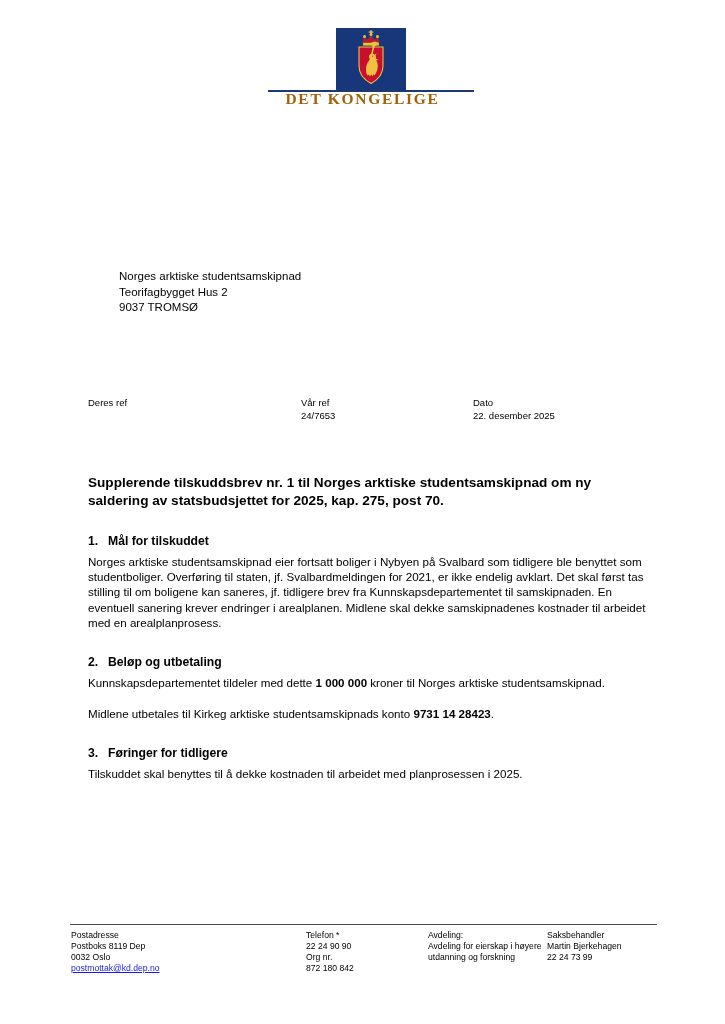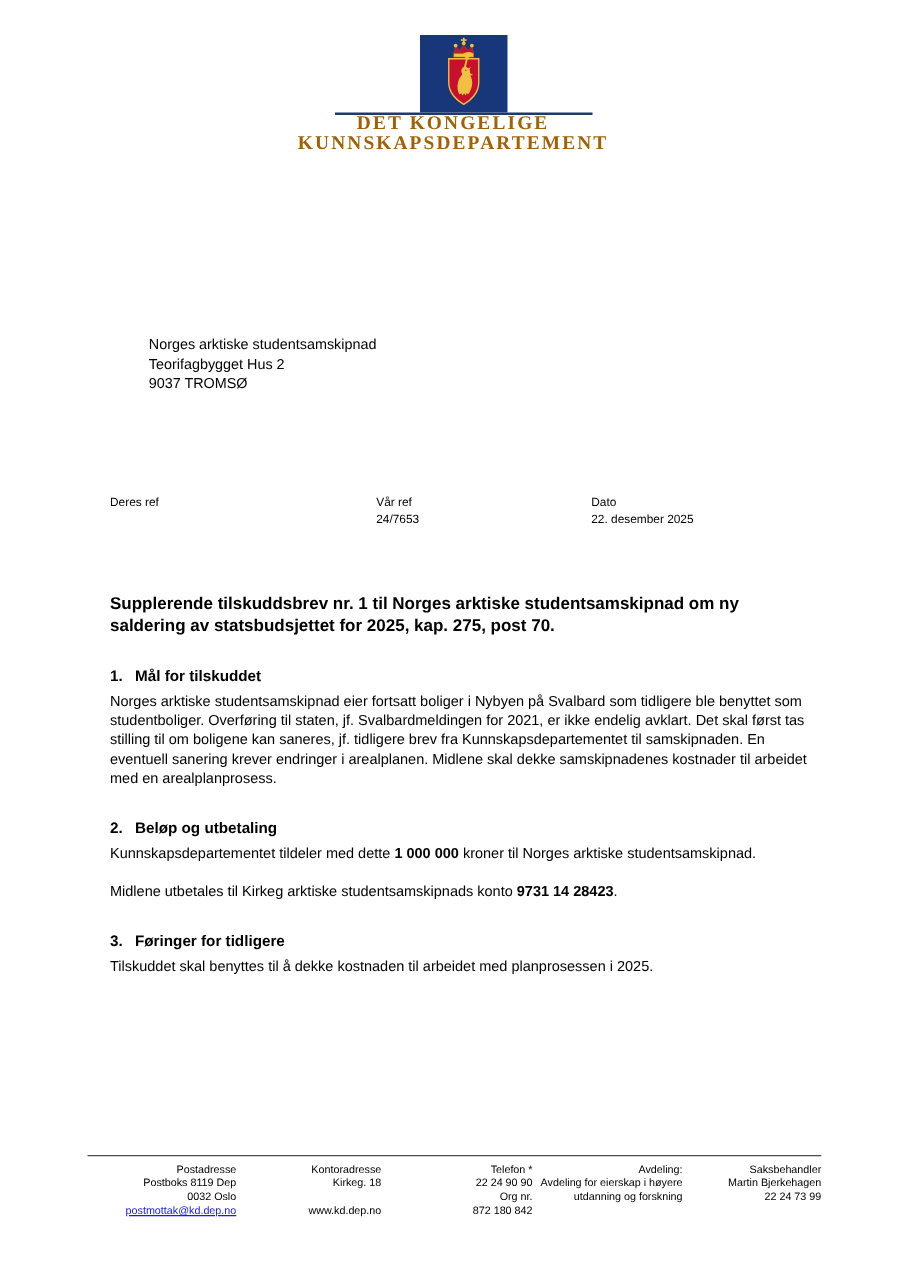--- a/index.html
+++ b/index.html
@@ -141,21 +141,21 @@
     position: relative;
     margin-top: 5px;
     height: 52px;
   }
   .fcol {
     position: absolute;
     top: 0;
     font-size: 8.6px;
     line-height: 10.9px;
   }
-  .fcol div { white-space: nowrap; text-align: right; }
+  .fcol div { white-space: nowrap; }
   .fcol-1 { left: 1px;   width: 118px; }
   .fcol-2 { left: 120px; width: 115px; }
   .fcol-3 { left: 236px; width: 120px; }
   .fcol-4 { left: 358px; width: 118px; }
   .fcol-4 div { white-space: normal; }
   .fcol-5 { left: 477px; width: 110px; }
   .fcol .spacer { height: 10.9px; }
   a.maillink {
     color: #1a1aee;
     text-decoration: underline;
@@ -190,21 +190,20 @@
                L37.4 46.3 L36.5 48.4 L35.3 46.6 L34 48.6 L33.1 46.5 Z"></path>
       <circle cx="36.6" cy="28.1" r="0.5" fill="#8a1020"></circle>
 
       <rect x="35.6" y="15.2" width="1.5" height="17" transform="rotate(14 36.3 24)" fill="#f0c040"></rect>
 
       <path d="M34.2 15.6 C36.6 13.2 40.6 13.0 42.6 15.2 C41.0 16.6 39.0 18.2 37.2 19.4 Z" fill="#f0c040"></path>
     </g>
   </svg>
   <div class="lh-rule"></div>
   <div class="lh-line1">DET KONGELIGE</div>
-  <div class="lh-line2">KUNNSKAPSDEPARTEMENT</div>
 </div>
 
 <div class="recipient">
   <div>Norges arktiske studentsamskipnad</div>
   <div>Teorifagbygget Hus 2</div>
   <div>9037 TROMSØ</div>
 </div>
 
 <div class="refrow">
   <div class="refcol refcol-deres">
@@ -248,26 +247,20 @@
   <div class="footer-rule"></div>
   <div class="footer-cols">
 
     <div class="fcol fcol-1">
       <div>Postadresse</div>
       <div>Postboks 8119 Dep</div>
       <div>0032 Oslo</div>
       <div><a class="maillink" href="#">postmottak@kd.dep.no</a></div>
     </div>
 
-    <div class="fcol fcol-2">
-      <div>Kontoradresse</div>
-      <div>Kirkeg. 18</div>
-      <div class="spacer"></div>
-      <div>www.kd.dep.no</div>
-    </div>
 
     <div class="fcol fcol-3">
       <div>Telefon *</div>
       <div>22 24 90 90</div>
       <div>Org nr.</div>
       <div>872 180 842</div>
     </div>
 
     <div class="fcol fcol-4">
       <div>Avdeling:</div>

